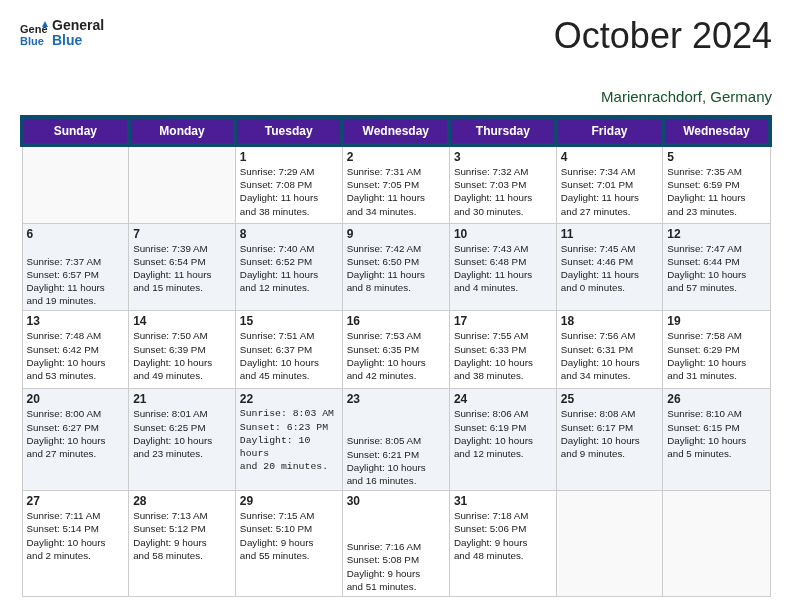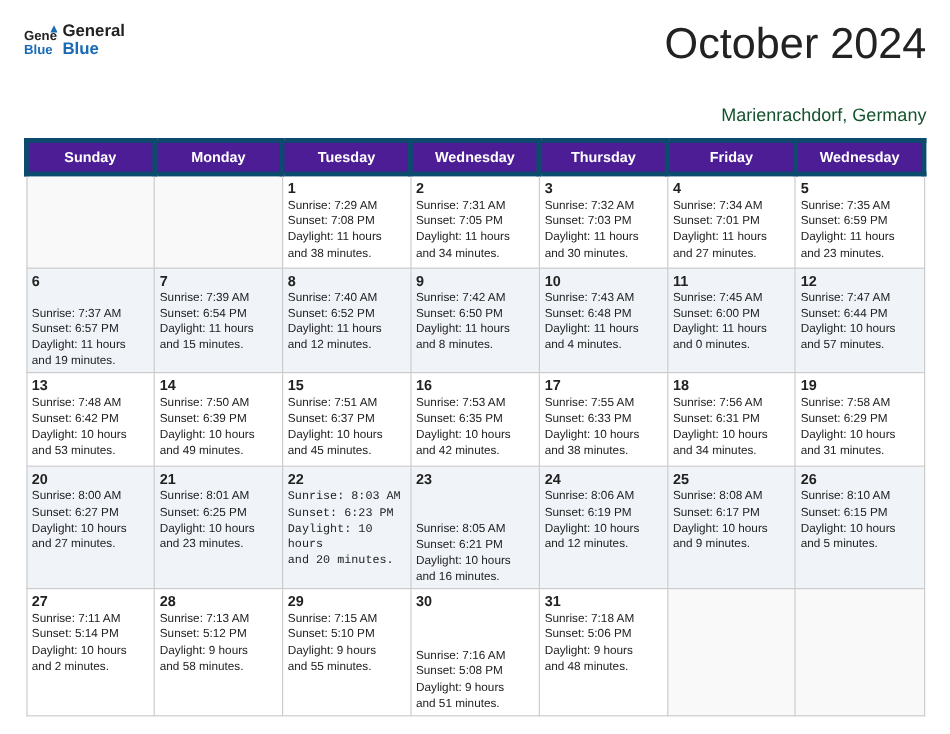--- a/index.html
+++ b/index.html
@@ -192,21 +192,21 @@
           <td>
             <span class="day-num">10</span>
             <div class="day-info" style="white-space: pre-line;">Sunrise: 7:43 AM
 Sunset: 6:48 PM
 Daylight: 11 hours
 and 4 minutes.</div>
           </td>
           <td>
             <span class="day-num">11</span>
             <div class="day-info" style="white-space: pre-line;">Sunrise: 7:45 AM
-Sunset: 6:00 PM
+Sunset: 4:46 PM
 Daylight: 11 hours
 and 0 minutes.</div>
           </td>
           <td>
             <span class="day-num">12</span>
             <div class="day-info" style="white-space: pre-line;">Sunrise: 7:47 AM
 Sunset: 6:44 PM
 Daylight: 10 hours
 and 57 minutes.</div>
           </td>

